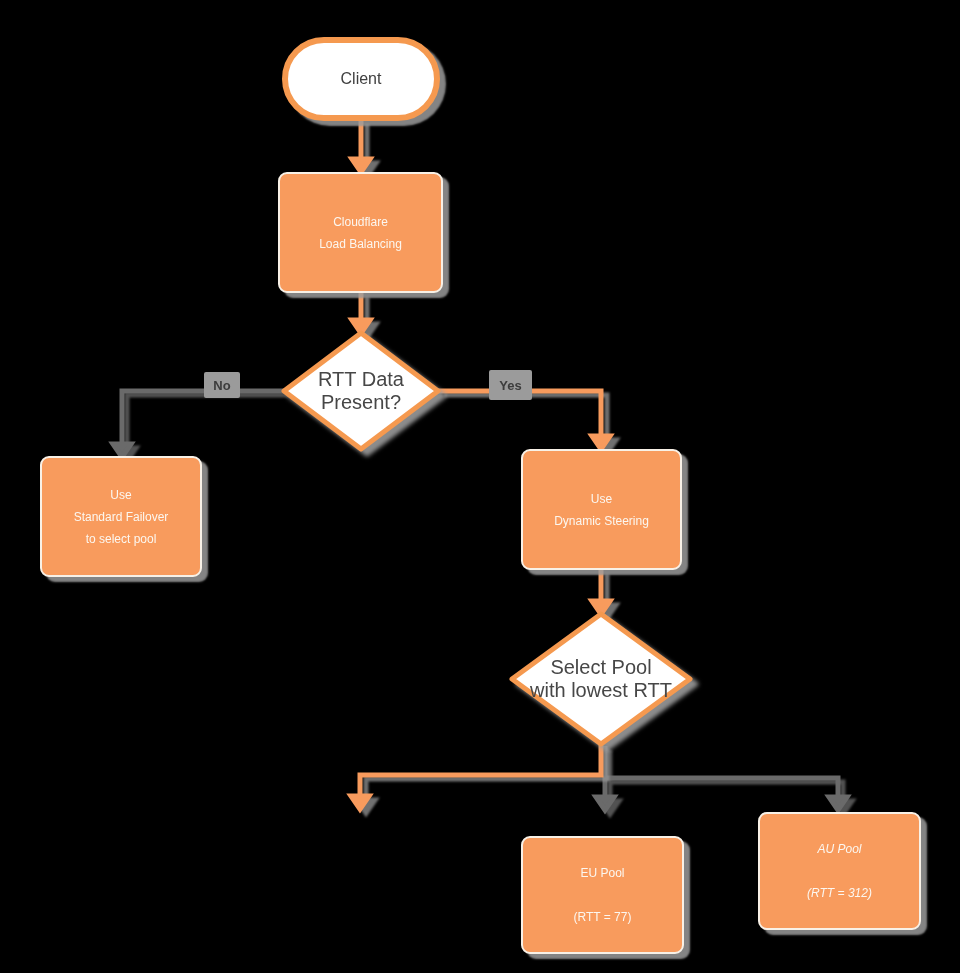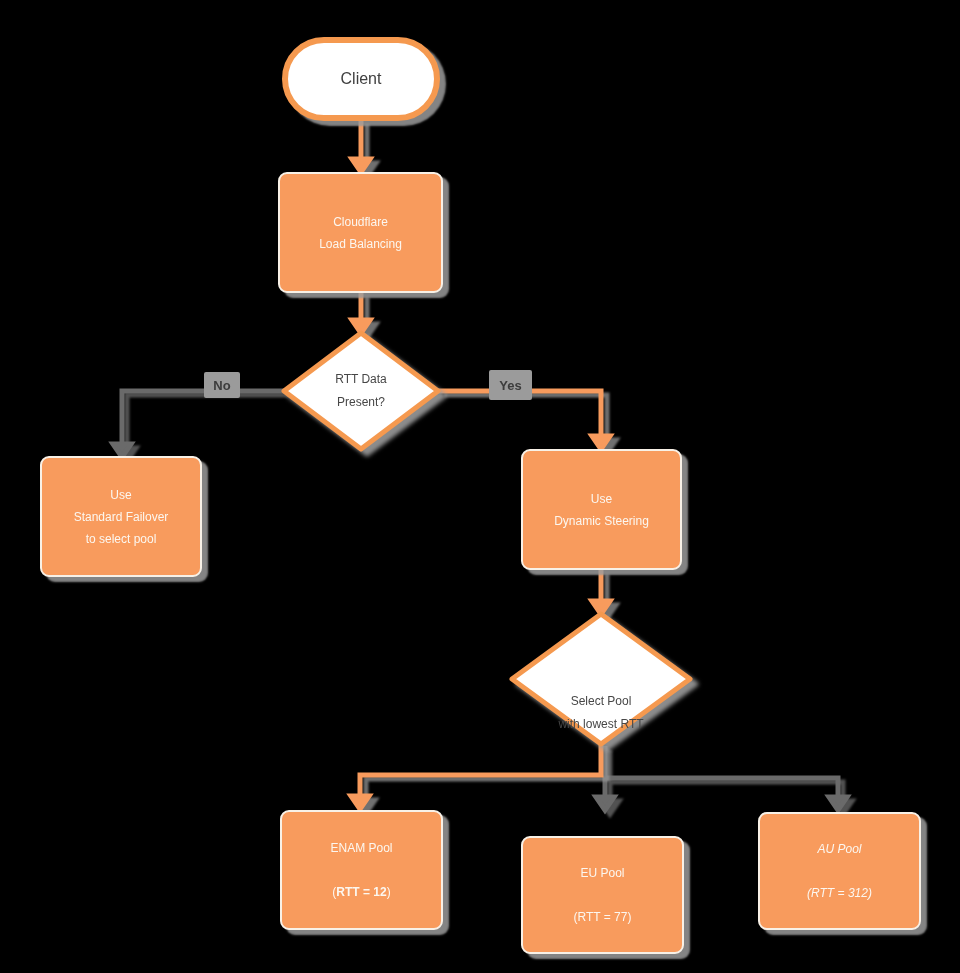--- a/index.html
+++ b/index.html
@@ -44,21 +44,21 @@
     border-radius: 46px;
     color: #404040;
     font-size: 16px;
     box-shadow: 6px 5px 2px rgba(155,155,155,0.85);
   }
   .diamond-label {
     position: absolute;
     display: flex; align-items: center; justify-content: center;
     text-align: center;
     color: #474747;
-    font-size: 12px; line-height: 23px;
+    font-size: 20px; line-height: 23px;
     white-space: pre-line;
   }
   .edge-label {
     position: absolute;
     display: flex; align-items: center; justify-content: center;
     background: #9B9B9B;
     color: #3C3C3C;
     font-size: 13px;
     border-radius: 2px;
     font-weight: bold;
@@ -125,31 +125,25 @@
     <span>Use
 Standard Failover
 to select pool</span>
   </div>
 
   <div class="node-box" style="left:521px; top:449px; width:161px; height:121px;">
     <span>Use
 Dynamic Steering</span>
   </div>
 
-  <div class="diamond-label" style="left:512px; top:622px; width:178px; height:114px;align-items:flex-end;">
+  <div class="diamond-label" style="left:512px; top:622px; width:178px; height:114px;">
     <span>Select Pool
 with lowest RTT</span>
   </div>
 
-  <div class="node-box" style="left:280px; top:810px; width:163px; height:120px;">
-    <div>
-      <div>ENAM Pool</div>
-      <div class="rtt-line"><span>(</span><b>RTT = 12</b><span>)</span></div>
-    </div>
-  </div>
 
   <div class="node-box" style="left:521px; top:836px; width:163px; height:118px;">
     <div>
       <div>EU Pool</div>
       <div class="rtt-line"><span>(RTT = 77)</span><b></b><span></span></div>
     </div>
   </div>
 
   <div class="node-box" style="left:758px; top:812px; width:163px; height:118px;font-style:italic;">
     <div>

